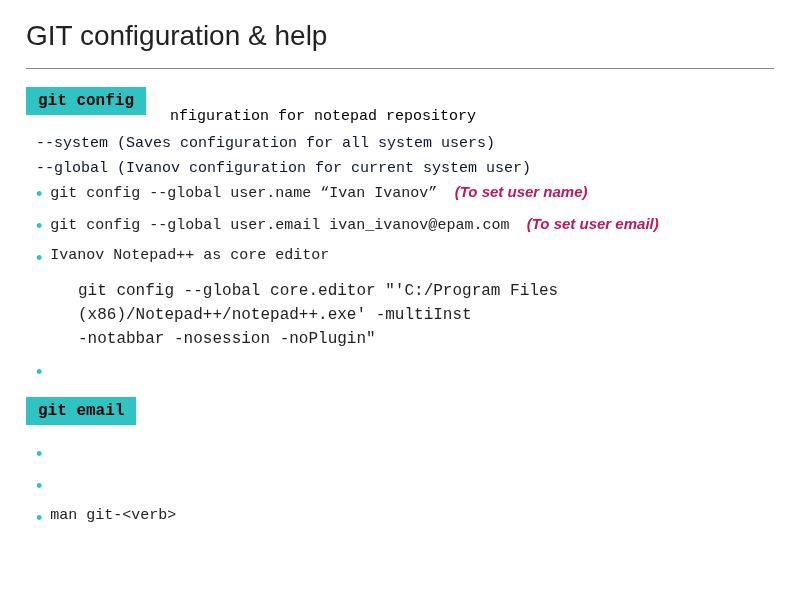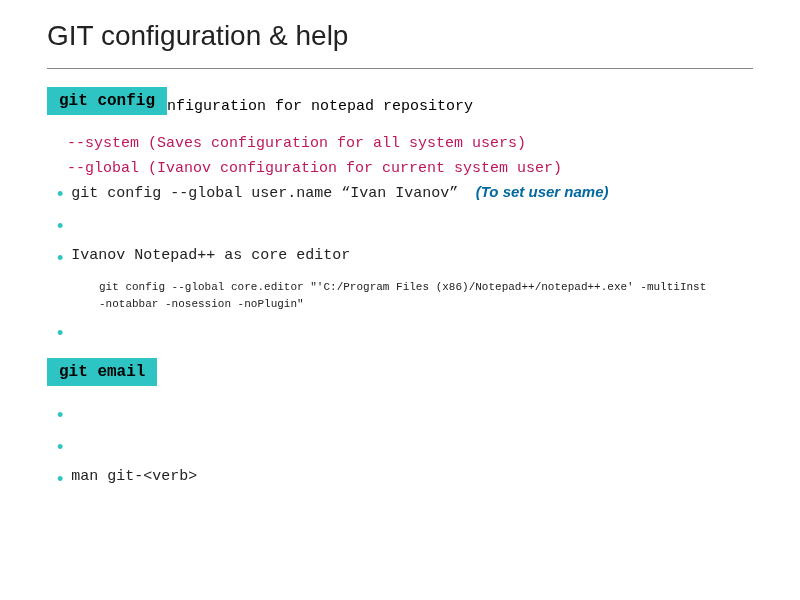--- a/index.html
+++ b/index.html
@@ -10,21 +10,21 @@
 
     body {
       width: 800px;
       height: 600px;
       background: #ffffff;
       font-family: Arial, sans-serif;
       overflow: hidden;
     }
 
     .page {
-      padding: 20px 47px;
+      padding: 20px 26px;
     }
 
     .page-title {
       font-size: 28px;
       font-weight: normal;
       color: #222222;
       margin-bottom: 16px;
     }
 
     .divider {
@@ -40,23 +40,22 @@
       font-family: 'Courier New', Courier, monospace;
       font-size: 16px;
       font-weight: bold;
       padding: 5px 12px;
       margin-bottom: 10px;
     }
 
     .option-line {
       font-family: 'Courier New', Courier, monospace;
       font-size: 15px;
-      color: #be185d;
+      color: #0f172a;
       margin-bottom: 8px;
-      margin-left: 10px;
     }
 
     code.inline {
       font-family: 'Courier New', Courier, monospace;
       font-size: 15px;
     }
 
     .bullet-item {
       display: flex;
       align-items: flex-start;
@@ -75,40 +74,41 @@
     .bullet-text {
       font-family: 'Courier New', Courier, monospace;
       font-size: 15px;
       color: #222;
     }
 
     .bullet-text .annotation {
       font-family: Arial, sans-serif;
       font-style: italic;
       font-weight: bold;
-      color: #0369a1;
+      color: #be185d;
     }
 
     .code-block {
       font-family: 'Courier New', Courier, monospace;
-      font-size: 11px;
+      font-size: 16px;
       color: #222;
       margin-left: 52px;
       margin-bottom: 10px;
       line-height: 1.5;
     }
 
     .section-config {
       margin-bottom: 14px;
     }
 
     .header-line {
       display: flex;
-      align-items: center;
+      align-items: flex-end;
       margin-bottom: 8px;
+      gap: 24px;
     }
 
     .header-badge-text {
       font-family: 'Courier New', Courier, monospace;
       font-size: 15px;
       margin-left: 0;
     }
 
     .option-block {
       margin-left: 10px;
@@ -145,20 +145,24 @@
     <div class="bullet-item">
       <span class="bullet">•</span>
       <span class="bullet-text">
         git config --global user.name “Ivan Ivanov”
         <span class="annotation">&nbsp;&nbsp;(To set user name)</span>
       </span>
     </div>
 
     <div class="bullet-item">
       <span class="bullet">•</span>
+      <span class="bullet-text">
+        git config --global user.email ivan_ivanov@epam.com
+        <span class="annotation">&nbsp;&nbsp;(To set user email)</span>
+      </span>
     </div>
 
     <div class="bullet-item">
       <span class="bullet">•</span>
       <span class="bullet-text">
         Ivanov Notepad++ as core editor
       </span>
     </div>
 
     <div class="code-block">

